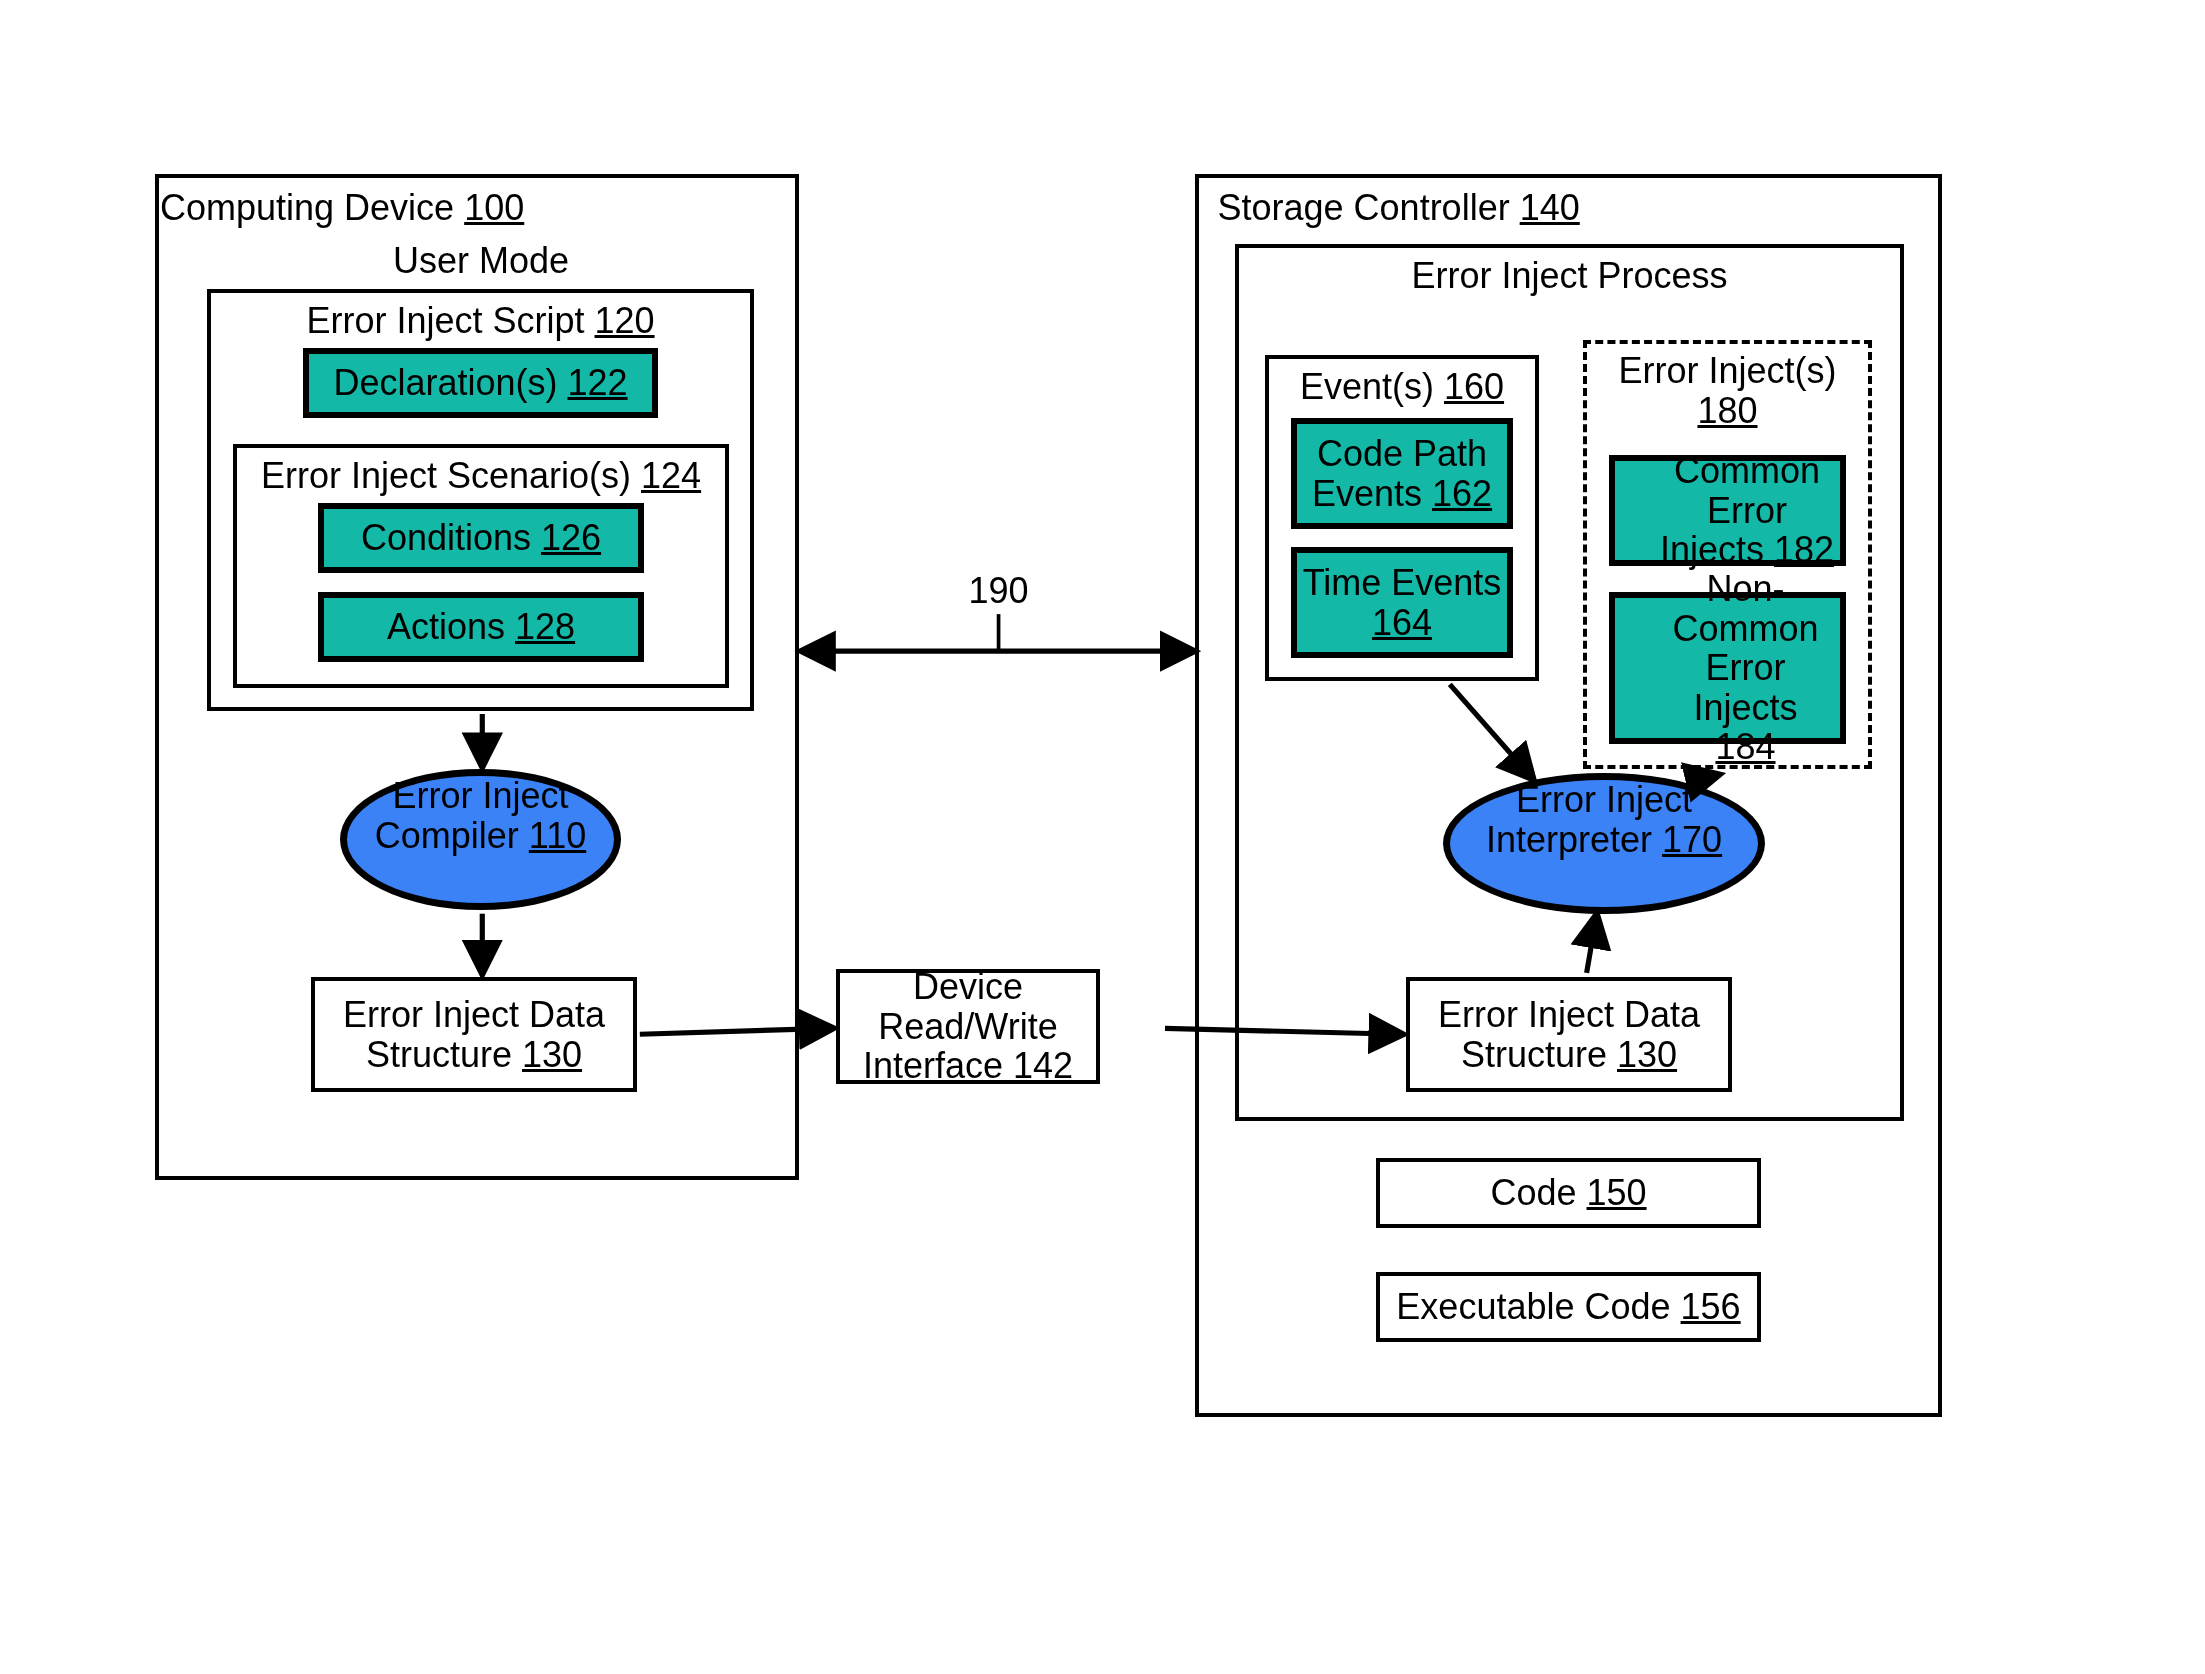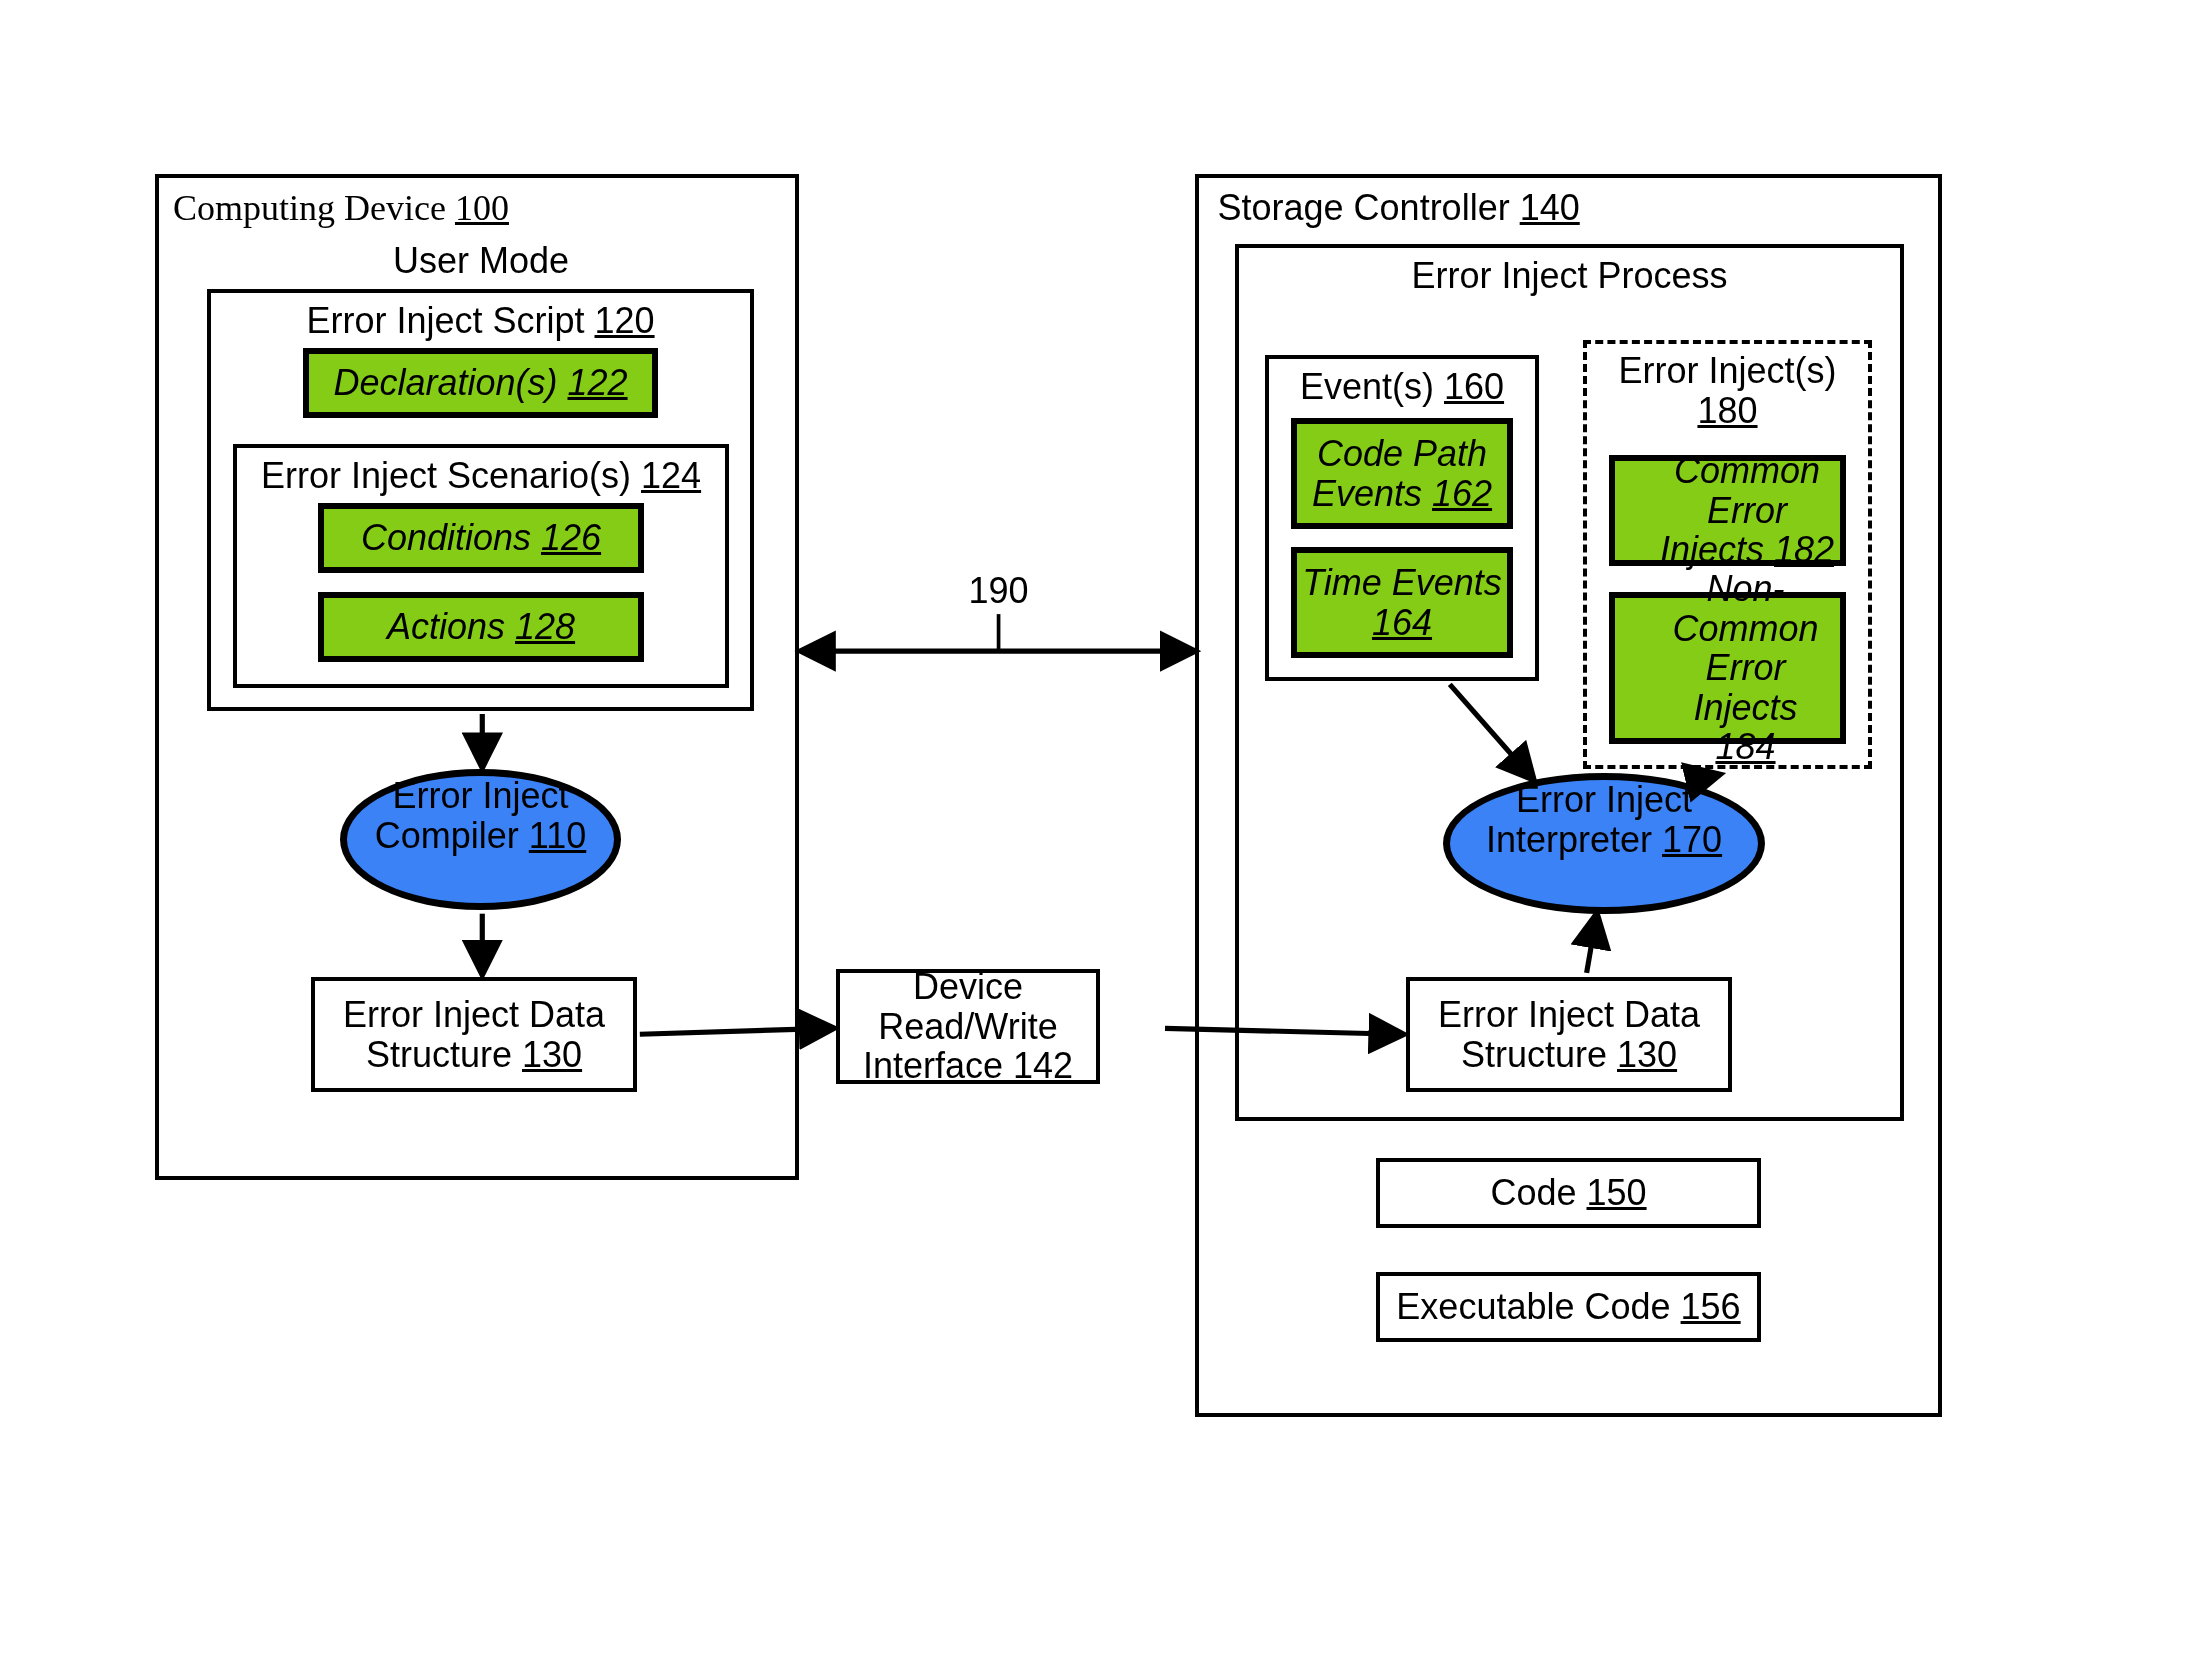--- a/index.html
+++ b/index.html
@@ -12,27 +12,26 @@
   }
   .box {
     position: absolute;
     border: 4.4px solid #000;
     background: #fff;
     text-align: center;
   }
   .thick-box {
     position: absolute;
     border: 6.7px solid #000;
-    background: #84cc16;
+    background: #14b8a6;
     text-align: center;
     display: flex;
     flex-direction: column;
     justify-content: center;
     align-items: center;
-    font-style: italic;
   }
   .label {
     font-size: 36px;
     text-align: center;
     font-weight: 400;
   }
   .title-label {
     font-size: 36px;
     font-weight: 400;
     position: absolute;
@@ -59,21 +58,21 @@
     top: 0; left: 0;
     width: 2205px;
     height: 1675px;
     pointer-events: none;
   }
 </style>
 </head>
 <body>
 
 <div class="box" style="left:155px; top:174px; width:644px; height:1006px;">
-  <div class="title-label" style="left:14px; top:9px;font-family:Liberation Serif, serif;">
+  <div class="title-label" style="left:1px; top:9px;">
     <span>Computing Device</span>
     <span class="num">100</span>
   </div>
 </div>
 
 <div class="title-label" style="left:385px; top:240px; width:192px; text-align:center;">
   <span>User Mode</span>
 </div>
 
 <div class="box" style="left:207px; top:289px; width:547px; height:422px;">

